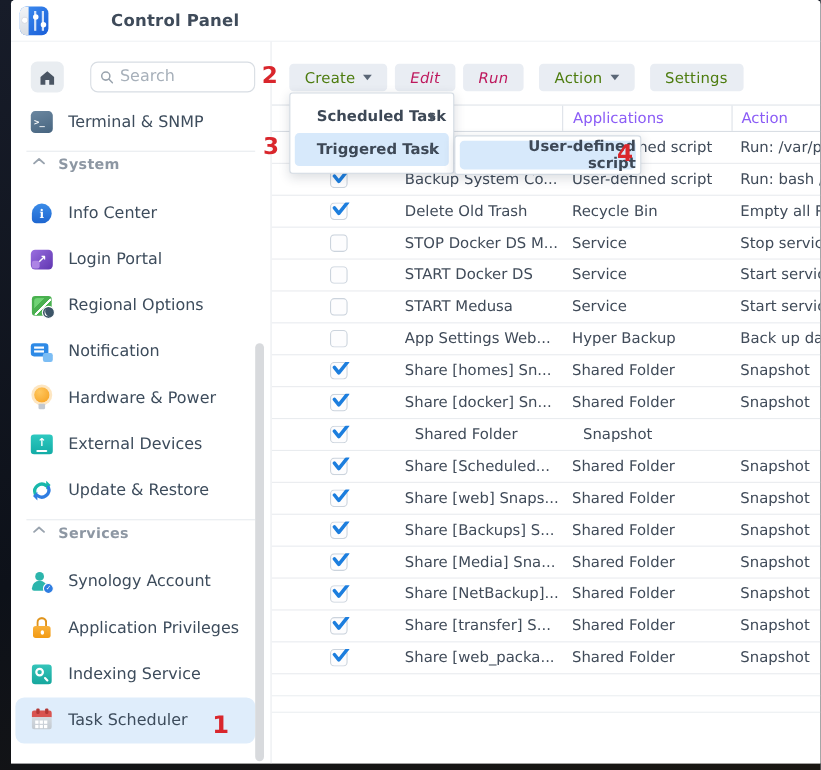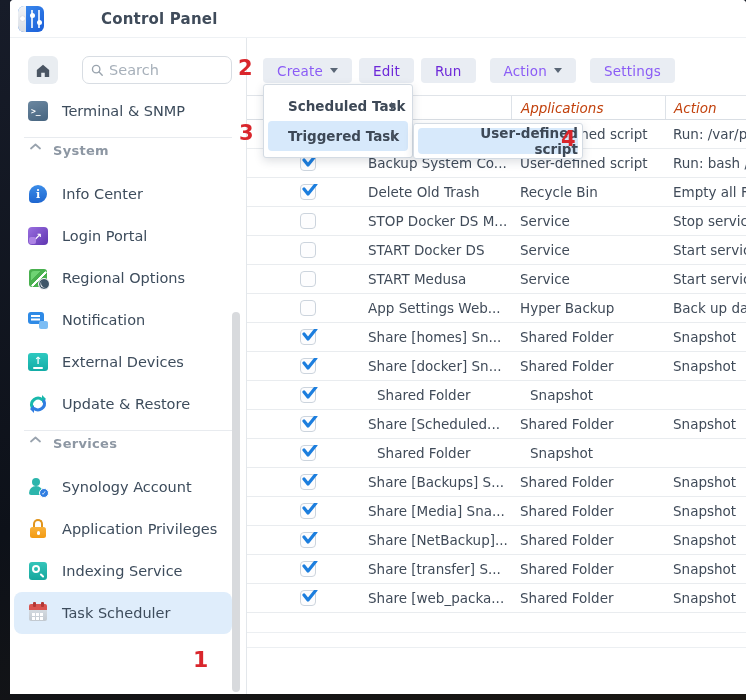--- a/index.html
+++ b/index.html
@@ -111,30 +111,30 @@
   .i-cal .dots { position:absolute; top:10px; left:4px; width:2.5px; height:2.5px; background:#fff;
     box-shadow:4px 0 0 #fff, 8px 0 0 #fff, 0 4px 0 #fff, 4px 4px 0 #fff, 8px 4px 0 #fff; }
 
   .scroll-thumb { position:absolute; right:6px; top:274px; width:8px; height:380px;
     border-radius:4px; background:#d8dadd; cursor:pointer; }
 
   
   .main { flex:1; position:relative; overflow:hidden; background:#fff; }
   .toolbar { padding:20px 0 0 16px; display:flex; gap:7px; height:45px; }
   .tbtn { height:25px; padding:0 14px; border:none; border-radius:4px; background:#e9edf3;
-    font-family:inherit; font-size:13.5px; color:#8b5cf6; display:flex; align-items:center; gap:7px;
+    font-family:inherit; font-size:13.5px; color:#4d7c0f; display:flex; align-items:center; gap:7px;
     cursor:pointer; letter-spacing:.2px; }
-  .tbtn.disabled { color:#6d28d9; cursor:default; }
+  .tbtn.disabled { color:#be185d; cursor:default;font-style:italic; }
   .tbtn .caret { width:0; height:0; border-left:4px solid transparent; border-right:4px solid transparent;
     border-top:5px solid #5a6676; }
   .tbtn.wide { margin-left:7px; }
 
   .grid { margin-top:12px; }
   .grid-header { display:flex; height:25px; border-top:1px solid #e0e4e9; border-bottom:1px solid #d9dee4;
-    align-items:center; font-size:13.5px; color:#c2410c;font-style:italic; }
+    align-items:center; font-size:13.5px; color:#8b5cf6; }
   .gh-name { flex:0 0 264px; height:100%; }
   .gh-app { flex:0 0 154px; height:100%; border-left:1px solid #dde2e8; display:flex; align-items:center; padding-left:9px; }
   .gh-action { flex:1; height:100%; border-left:1px solid #dde2e8; display:flex; align-items:center; padding-left:8px; }
 
   .row { display:flex; height:29px; align-items:center; border-bottom:1px solid #e9ecef;
     font-size:13.5px; color:#404b59; }
   .cell { overflow:hidden; white-space:nowrap; }
   .check-cell { flex:0 0 121px; padding-left:53px; }
   .name-cell { flex:0 0 143px; }
   .app-cell { flex:0 0 154px; padding-left:9px; }
@@ -232,20 +232,27 @@
               <span class="i-region" style="width:18px;height:18px;position:relative;display:block;"></span>
             </span>
           <span>Regional Options</span>
         </div>
         <div class="nav-item">
           <span class="nicon i-notif">
               <span class="big"></span>
               <span class="small"></span>
             </span>
           <span>Notification</span>
+        </div>
+        <div class="nav-item">
+          <span class="nicon i-bulb">
+              <span class="g"></span>
+              <span class="base"></span>
+            </span>
+          <span>Hardware &amp; Power</span>
         </div>
         <div class="nav-item">
           <span class="nicon">
               <span class="nicon i-ext">
                 <span class="arr">↑</span>
                 <span class="line"></span>
               </span>
             </span>
           <span>External Devices</span>
         </div>
@@ -461,20 +468,21 @@
     <div class="cell action-cell">Snapshot</div>
   </div>
               <div class="row">
     <div class="cell check-cell">
       <span class="checkbox checked">
         <svg width="18" height="17" viewBox="0 0 18 17">
           <polyline points="3,8 7,13 15,3" fill="none" stroke="#1c7ede" stroke-width="3.2" stroke-linecap="round" stroke-linejoin="round"></polyline>
         </svg>
       </span>
     </div>
+    <div class="cell name-cell">Share [web] Snaps...</div>
     <div class="cell app-cell">Shared Folder</div>
     <div class="cell action-cell">Snapshot</div>
   </div>
               <div class="row">
     <div class="cell check-cell">
       <span class="checkbox checked">
         <svg width="18" height="17" viewBox="0 0 18 17">
           <polyline points="3,8 7,13 15,3" fill="none" stroke="#1c7ede" stroke-width="3.2" stroke-linecap="round" stroke-linejoin="round"></polyline>
         </svg>
       </span>

